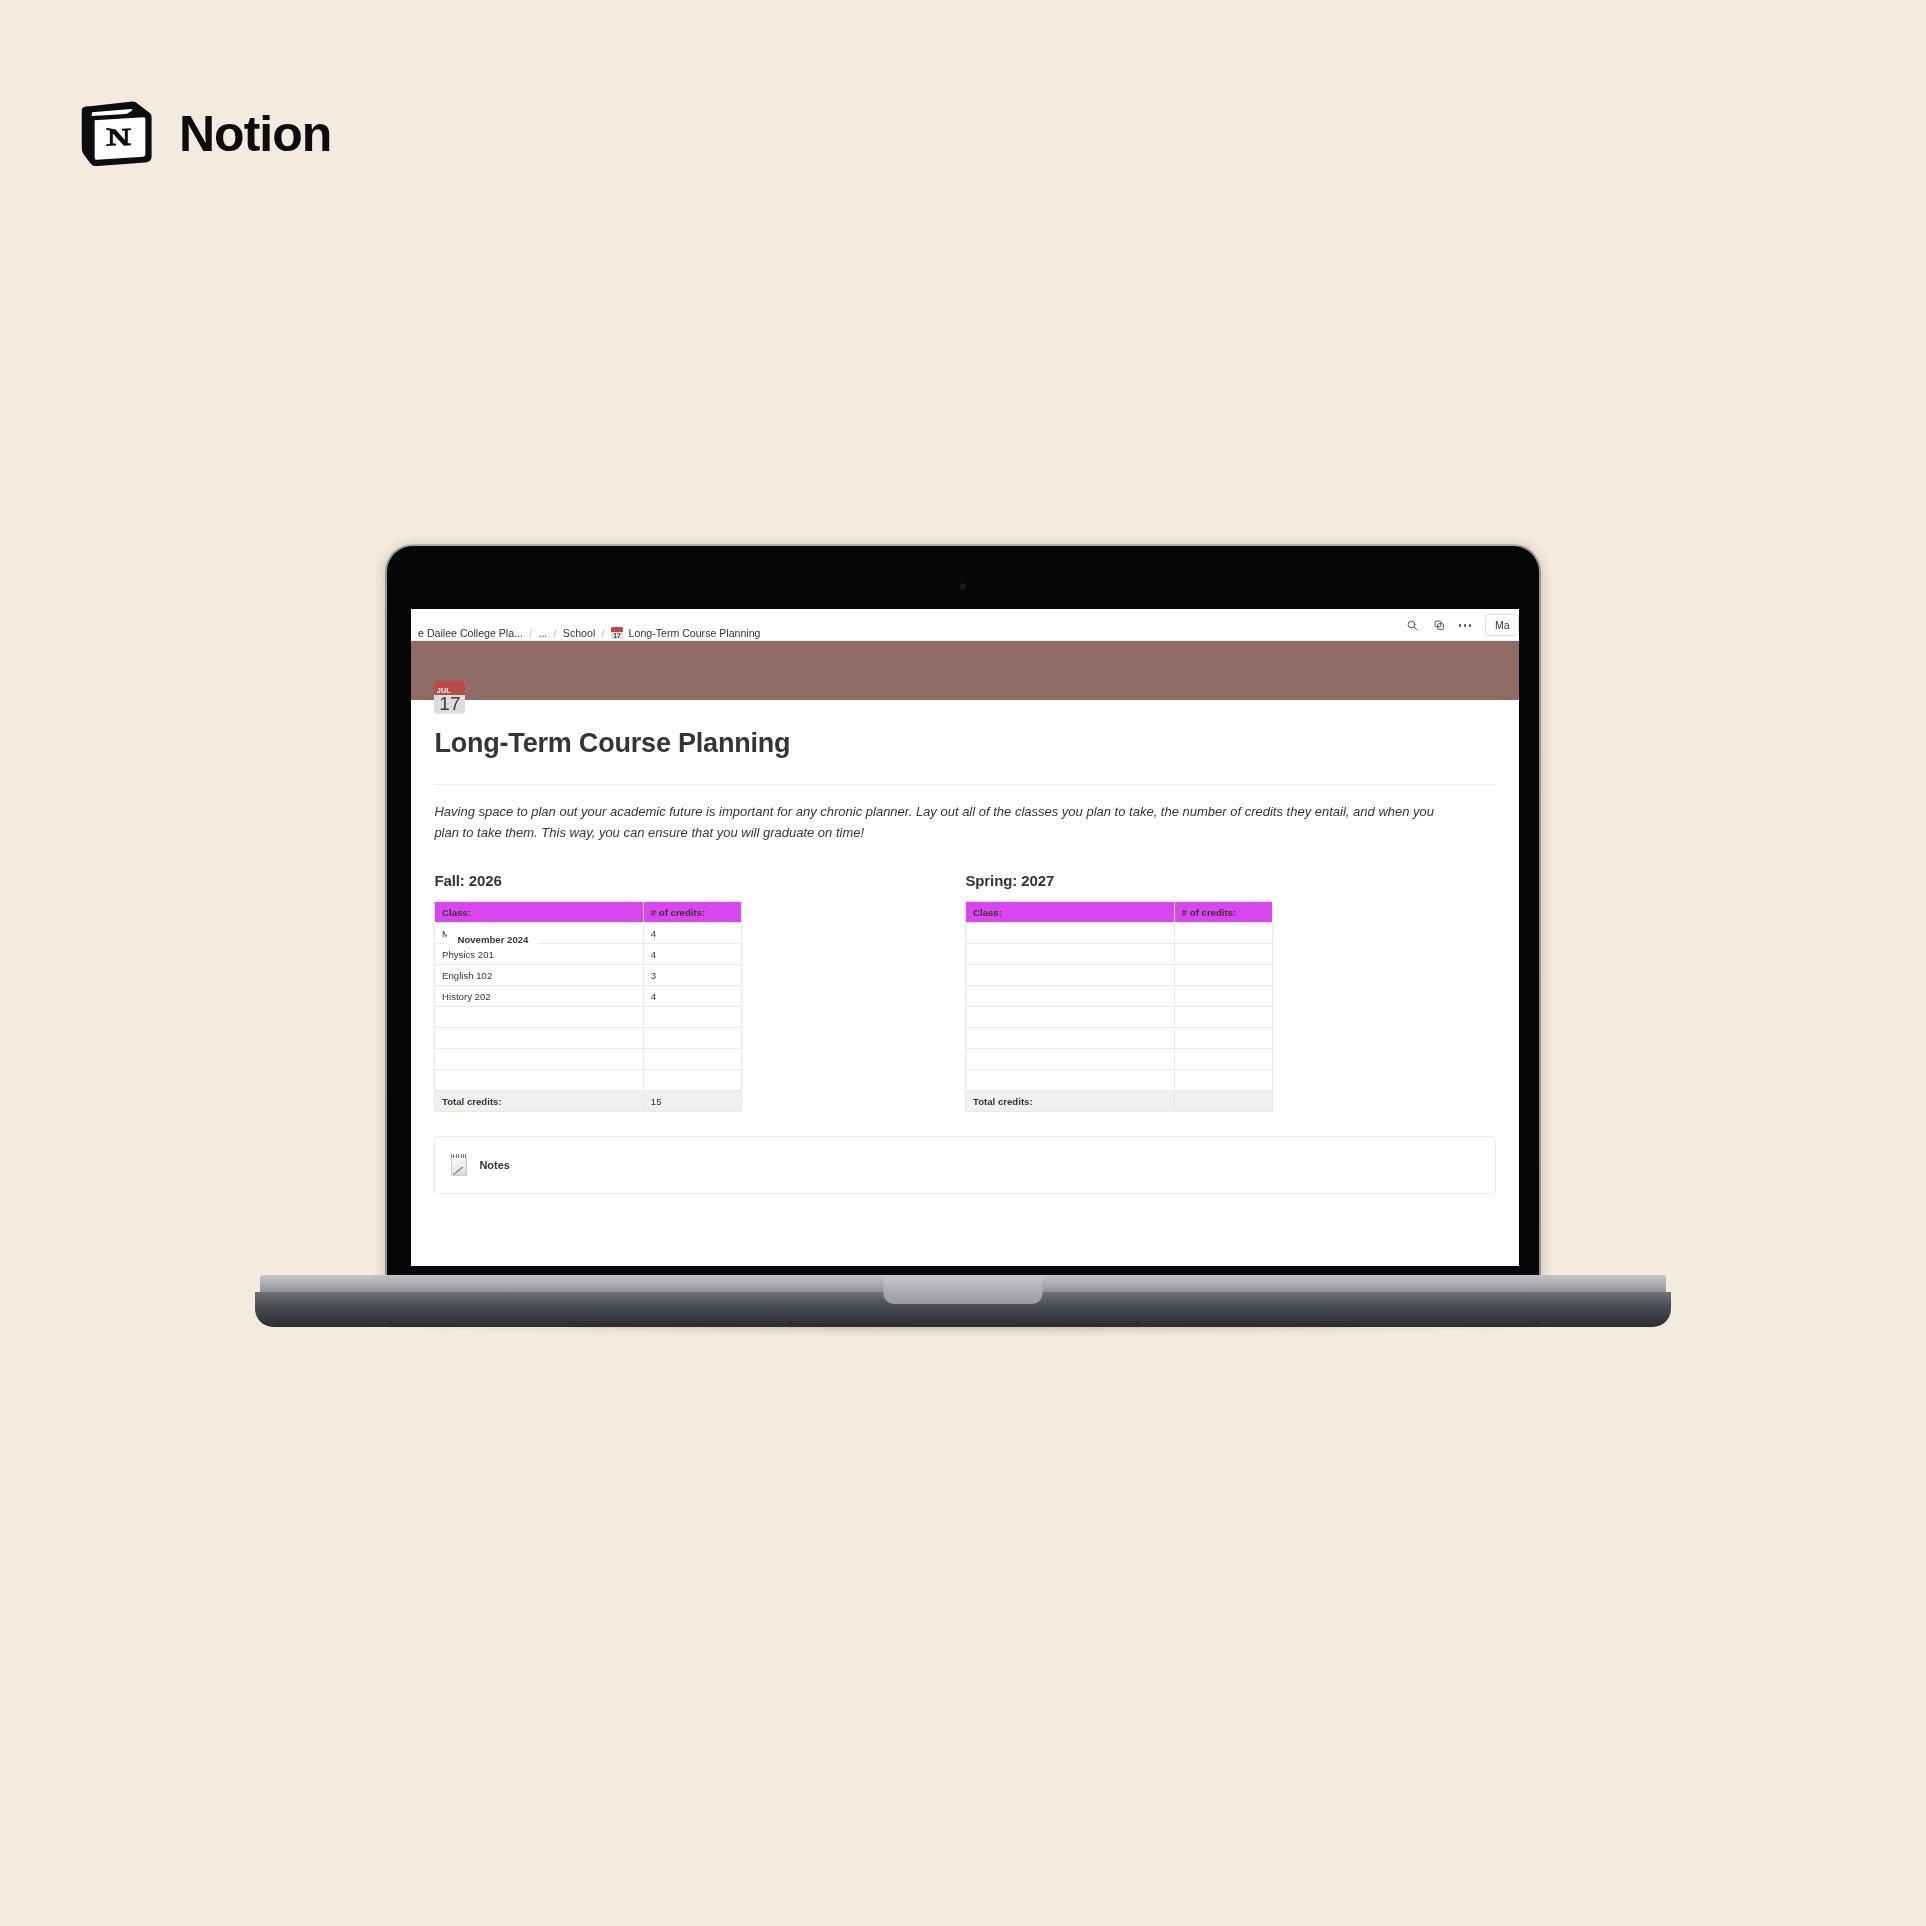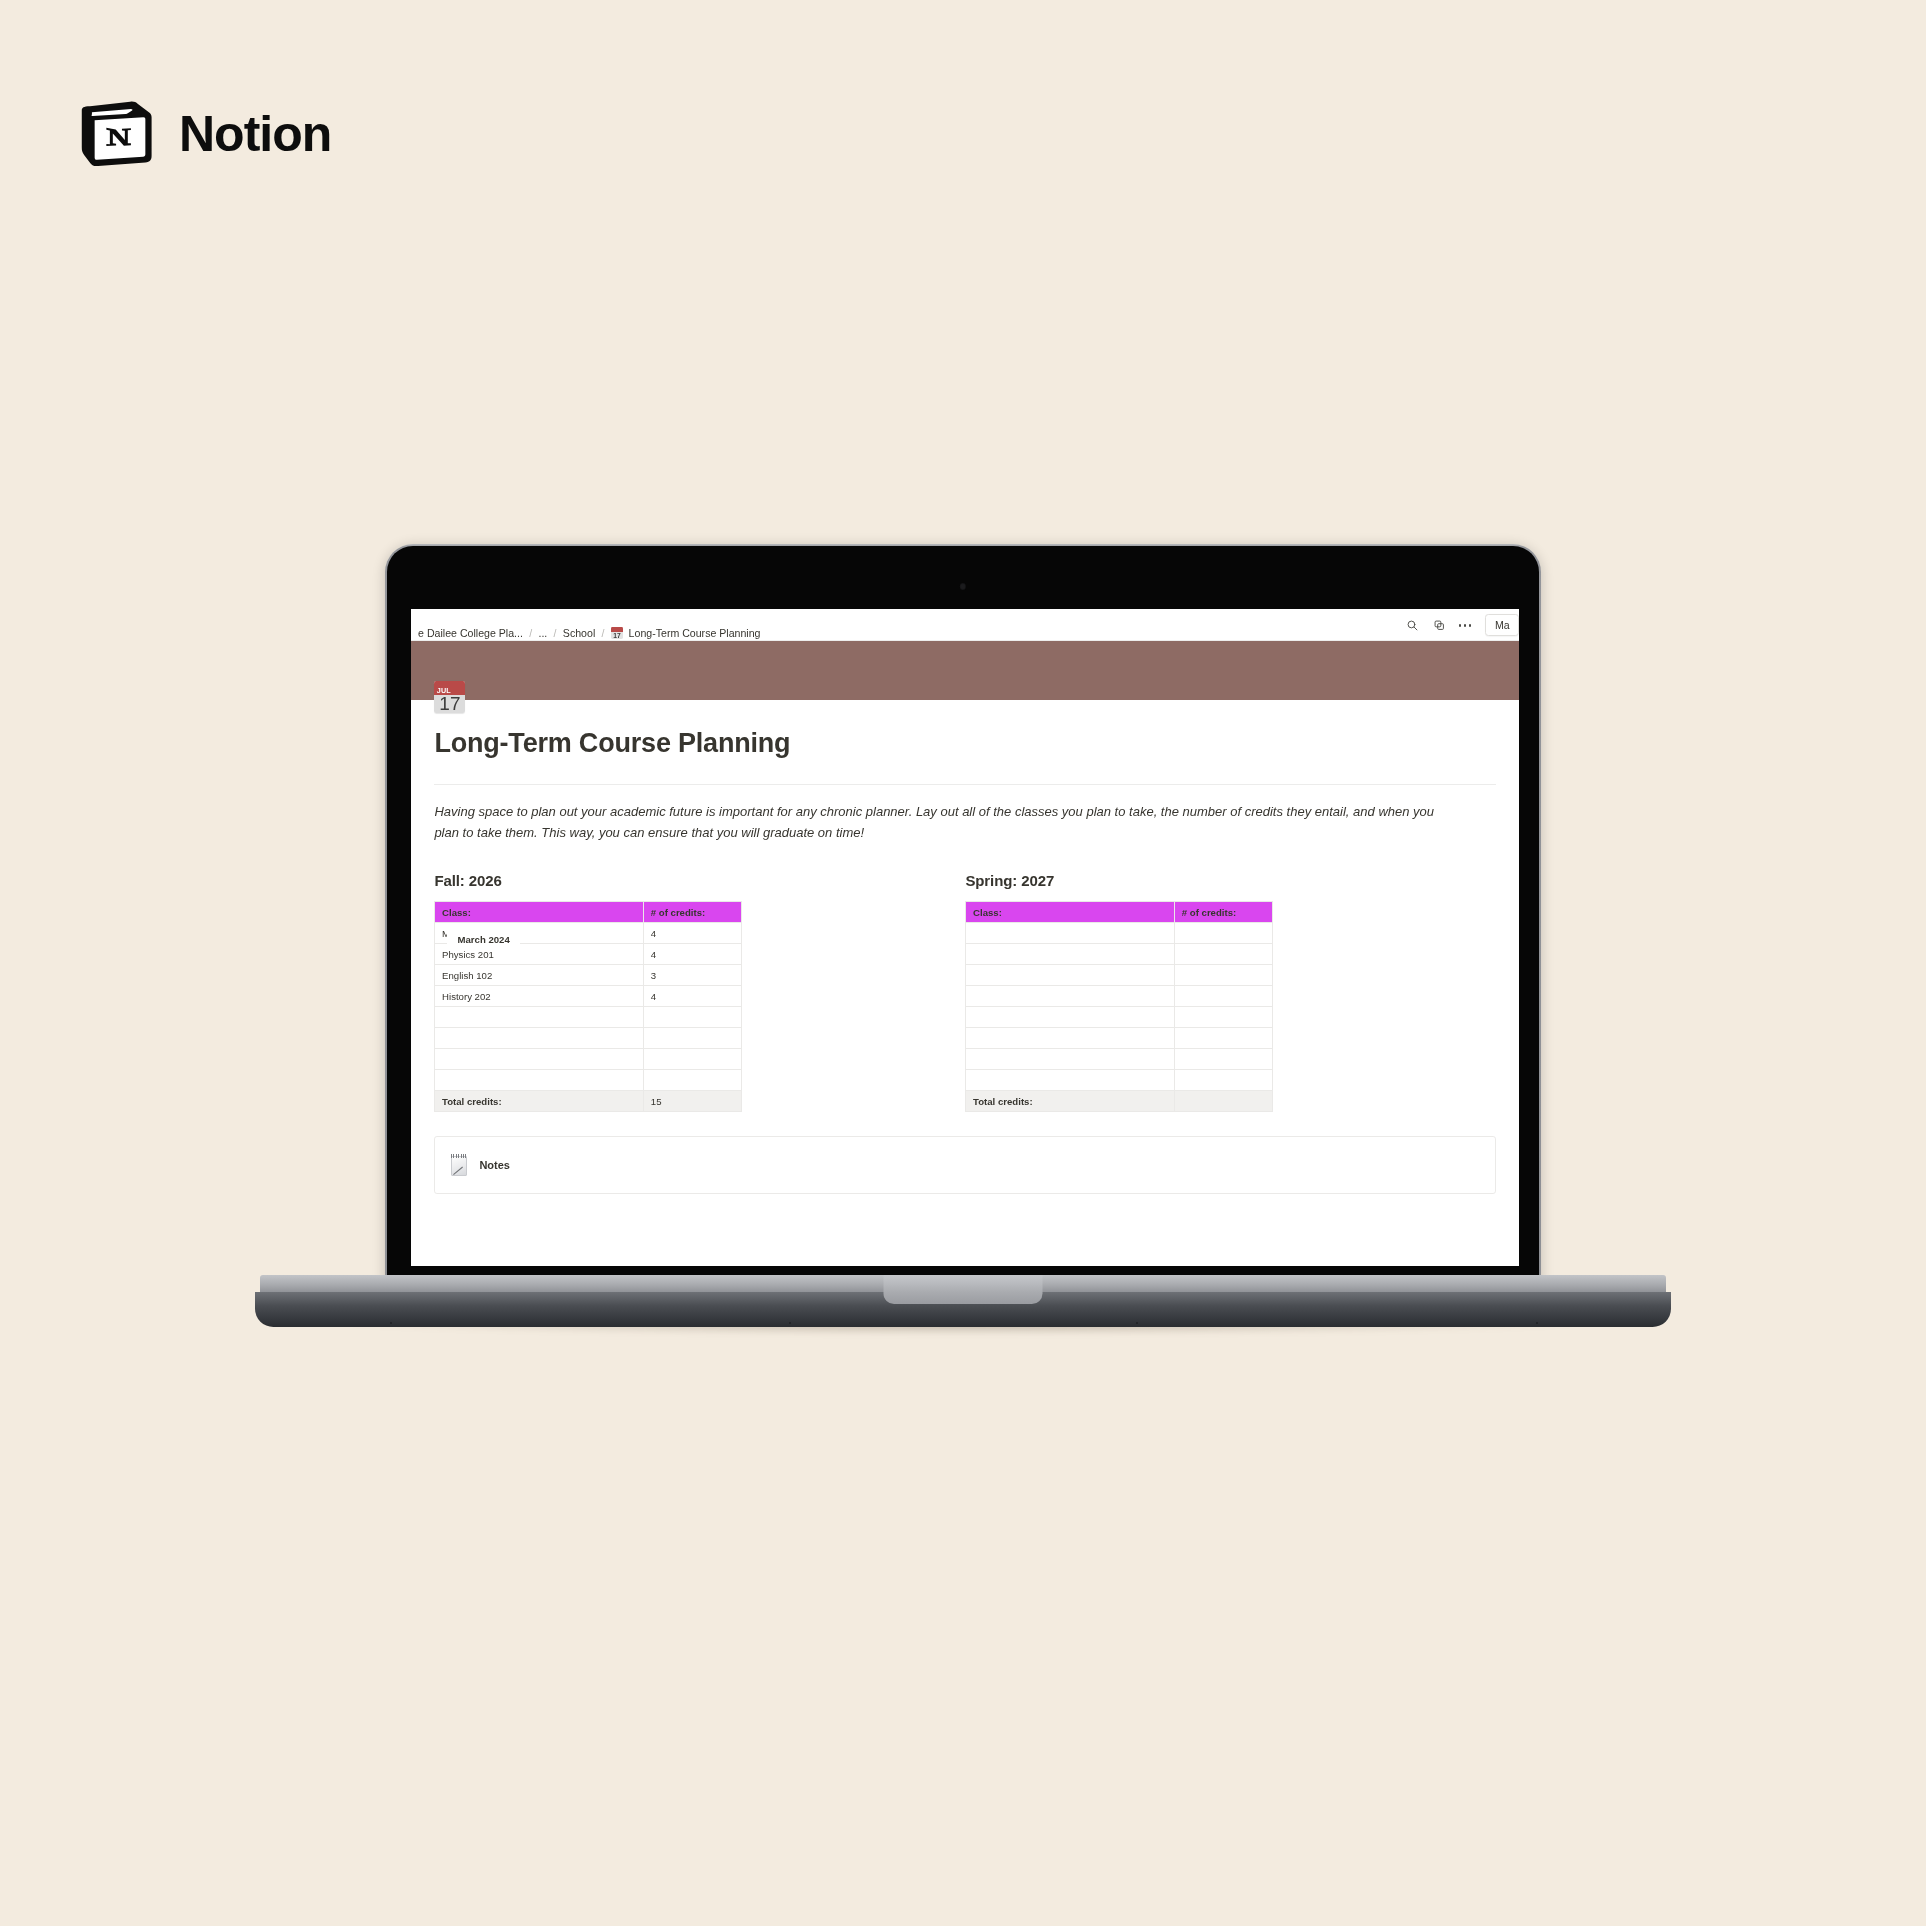--- a/index.html
+++ b/index.html
@@ -588,21 +588,21 @@
                       </tr>
                   </tbody>
                   <tfoot>
                     <tr>
                       <td class="label">Total credits:</td>
                       <td>15</td>
                     </tr>
                   </tfoot>
                 </table>
 
-                <div class="date-popover" style="left:12.5px; top:56px;">March 2024</div>
+                <div class="date-popover" style="left:12.5px; top:56px;">November 2024</div>
               </div>
 
               <div class="col">
                 <div class="col-title">Spring: 2027</div>
                 <table class="plan">
                   <thead>
                     <tr>
                       <th class="c-class">Class:</th>
                       <th class="c-credits"># of credits:</th>
                     </tr>

